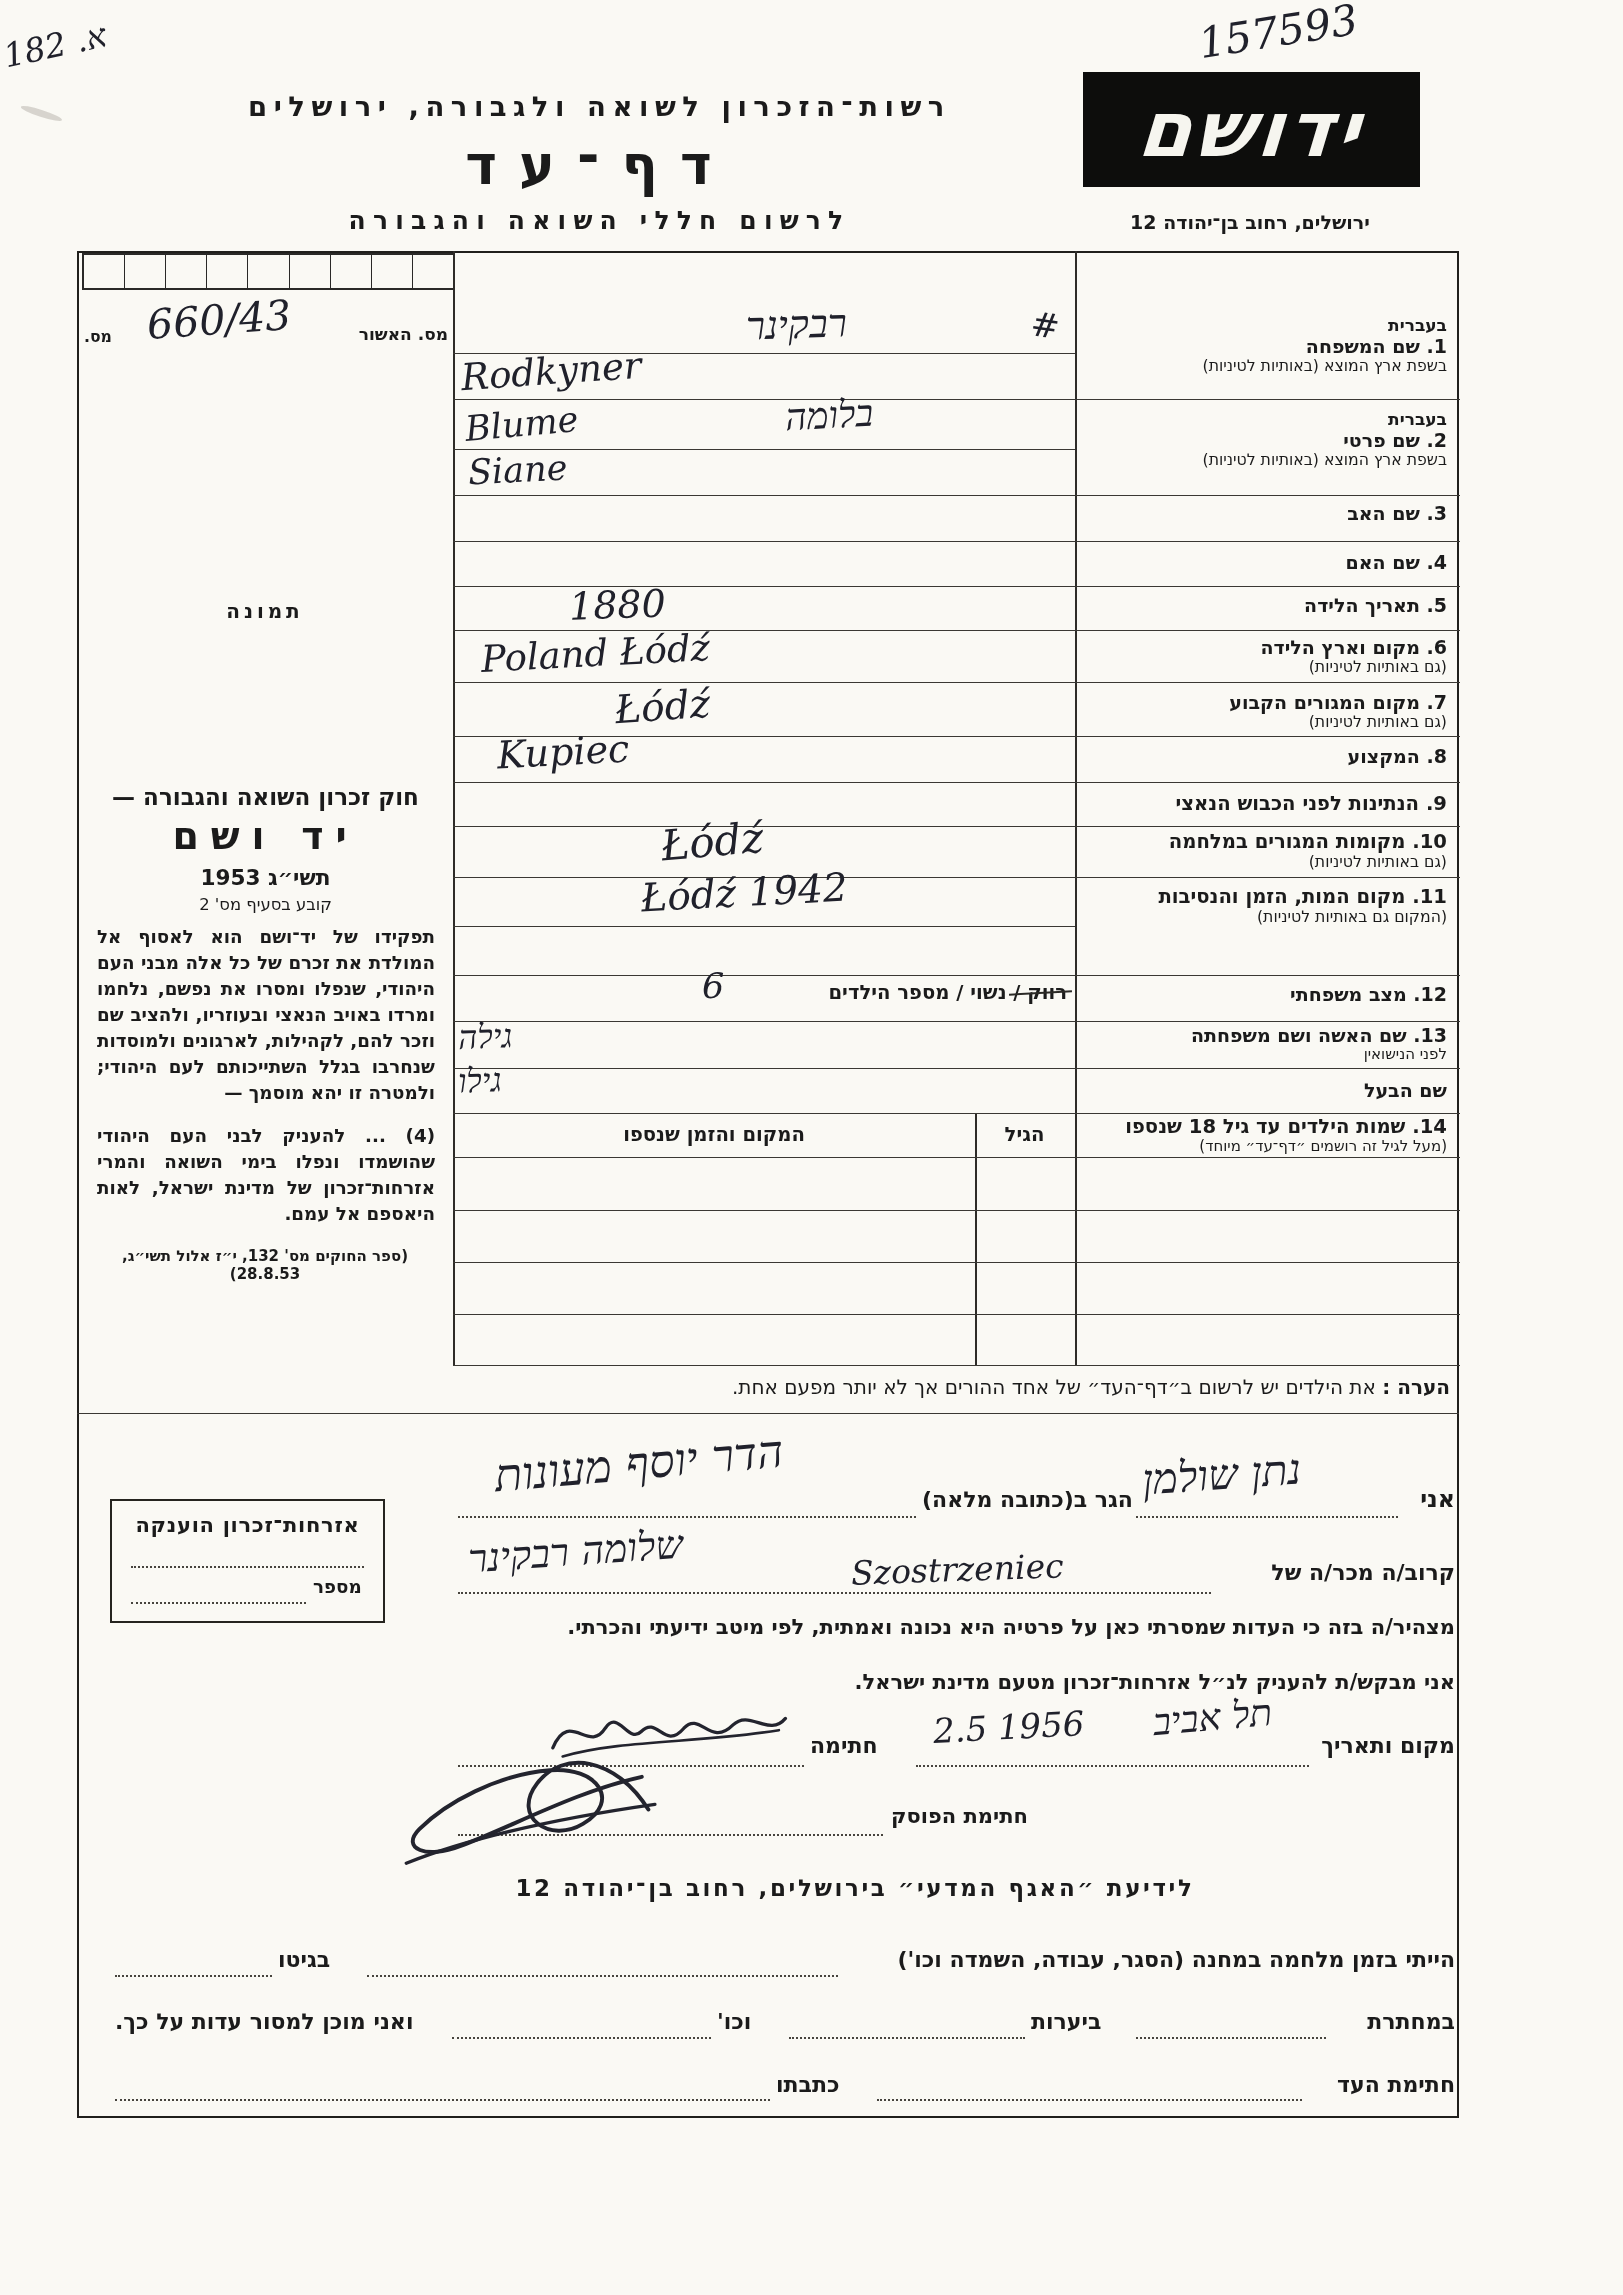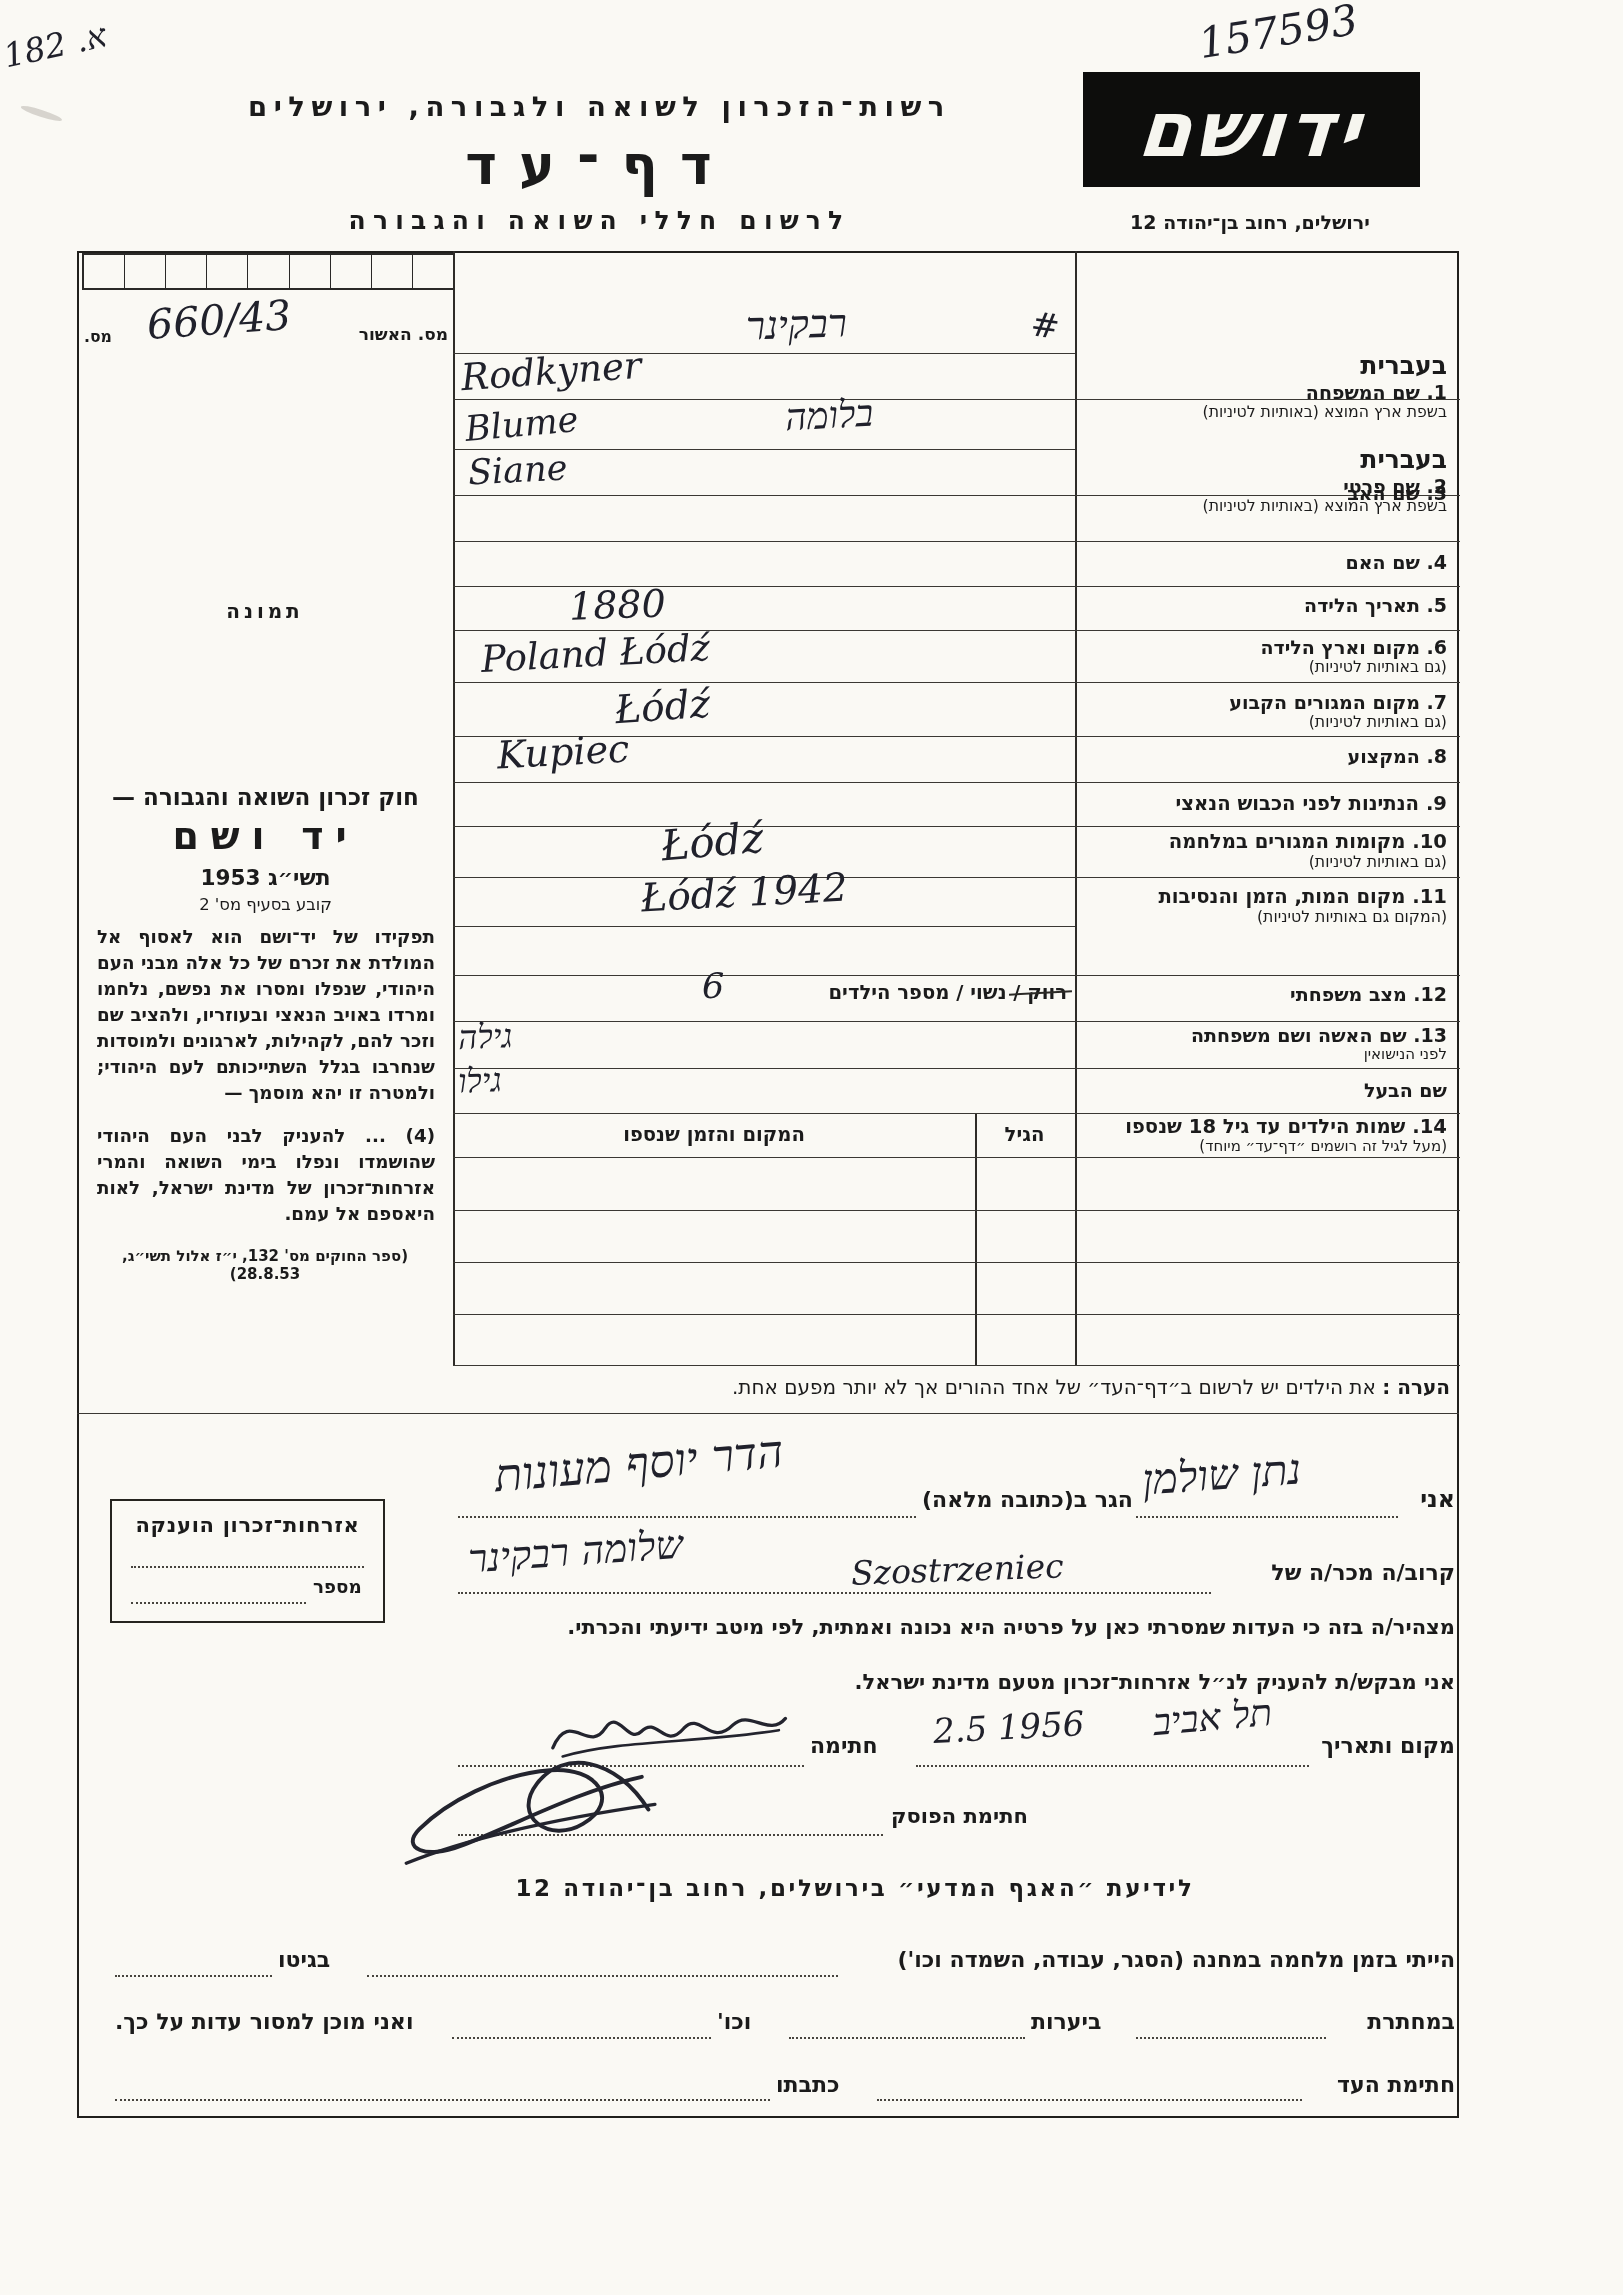--- a/index.html
+++ b/index.html
@@ -28,21 +28,21 @@
     position:absolute; left:77px; top:251px; width:1382px; height:1867px;
     border:2.6px solid #201f1c; box-sizing:border-box; background:transparent;
   }
   .cells{
     position:absolute; left:82px; top:253px; width:373px; height:37px;
     border:2px solid #2a2927; box-sizing:border-box; display:flex; flex-direction:row;
   }
   .cells > div{flex:1; border-left:1.3px solid #2a2927;}
   .cells > div:last-child{border-left:none;}
   .flab{position:absolute; left:1080px; width:367px; text-align:right; padding-left:0; line-height:1.18;}
-  .fl-top{font-size:25px; font-weight:bold;margin-top:36px;}
+  .fl-top{font-size:17px; font-weight:bold;}
   .fl-main{font-size:19px; font-weight:bold;}
   .fl-sub{font-size:15.7px;}
   .logo{
     position:absolute; left:1083px; top:72px; width:337px; height:115px;
     background:#0d0d0c; color:#f6f5ef; display:flex; align-items:center; justify-content:center;
   }
   .logo span{font-size:77px; font-weight:bold; font-style:italic; transform:skewX(-6deg); letter-spacing:3.9px;}
   .sig{position:absolute;}
   .sig path{fill:none; stroke:#23242e; stroke-linecap:round;}
   .smudge{position:absolute; background:#b9b6ae; border-radius:50%; opacity:.55;}
@@ -112,21 +112,21 @@
   <div class="flab" style="top:315px;">
     <div class="fl-top">בעברית</div>
     <div class="fl-main"><span>1.</span> <span>שם המשפחה</span></div>
     <div class="fl-sub">בשפת ארץ המוצא (באותיות לטיניות)</div>
   </div>
   <div class="flab" style="top:409px;">
     <div class="fl-top">בעברית</div>
     <div class="fl-main"><span>2.</span> <span>שם פרטי</span></div>
     <div class="fl-sub">בשפת ארץ המוצא (באותיות לטיניות)</div>
   </div>
-  <div class="flab" style="top:482px;text-align:right;">
+  <div class="flab" style="top:502px;text-align:right;">
     <div class="fl-main"><span>3.</span> <span>שם האב</span></div>
   </div>
   <div class="flab" style="top:551px;">
     <div class="fl-main"><span>4.</span> <span>שם האם</span></div>
   </div>
   <div class="flab" style="top:594px;">
     <div class="fl-main"><span>5.</span> <span>תאריך הלידה</span></div>
   </div>
   <div class="flab" style="top:636px;">
     <div class="fl-main"><span>6.</span> <span>מקום וארץ הלידה</span></div>

